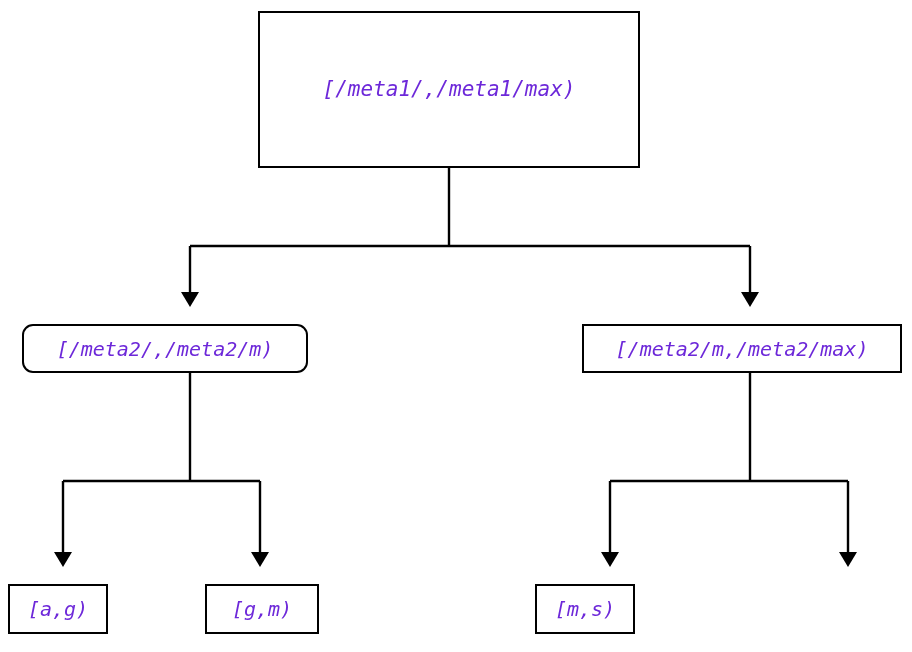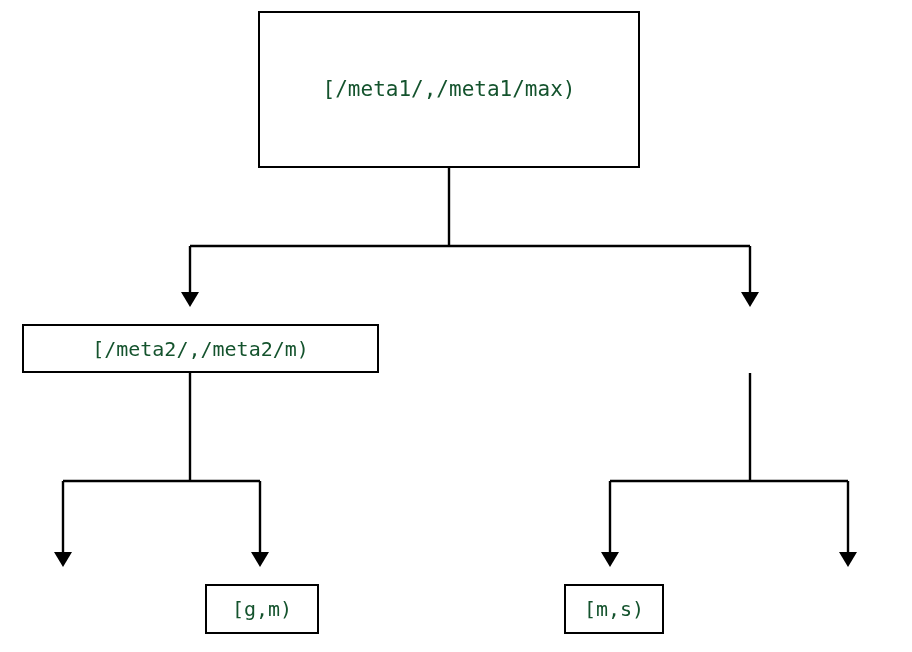--- a/index.html
+++ b/index.html
@@ -24,51 +24,53 @@
     background: #ffffff;
     display: flex;
     align-items: center;
     justify-content: center;
     color: #000000;
     white-space: pre;
   }
   .node-label {
     display: block;
     line-height: 1;
-    color: #14532d;
+    color: #6d28d9;
+    font-style: italic;
   }
   #node-root {
     left: 258px;
     top: 11px;
     width: 382px;
     height: 157px;
   }
   #node-root .node-label { font-size: 21px; }
   #node-mid-left {
     left: 22px;
     top: 324px;
-    width: 357px;
+    width: 286px;
     height: 49px;
+    border-radius: 11px;
   }
   #node-mid-right {
     left: 582px;
     top: 324px;
     width: 320px;
     height: 49px;
   }
   #node-mid-left .node-label,
   #node-mid-right .node-label { font-size: 20px; }
   .leaf-box {
     top: 584px;
     height: 50px;
   }
   .leaf-box .node-label { font-size: 20px; }
   #node-leaf-0 { left: 8px;   width: 100px; }
   #node-leaf-1 { left: 205px; width: 114px; }
-  #node-leaf-2 { left: 564px; width: 100px; justify-content: center; }
+  #node-leaf-2 { left: 535px; width: 100px; justify-content: center; }
   #node-leaf-3 { left: 778px; width: 120px; }
 
   .edge-layer {
     position: absolute;
     left: 0;
     top: 0;
     width: 912px;
     height: 652px;
     pointer-events: none;
   }
@@ -113,21 +115,27 @@
   </svg>
 
   <div class="node-box" id="node-root">
     <span class="node-label">[/meta1/,/meta1/max)</span>
   </div>
 
   <div class="node-box" id="node-mid-left">
     <span class="node-label">[/meta2/,/meta2/m)</span>
   </div>
 
+  <div class="node-box" id="node-mid-right">
+    <span class="node-label">[/meta2/m,/meta2/max)</span>
+  </div>
 
+  <div class="node-box leaf-box" id="node-leaf-0">
+    <span class="node-label">[a,g)</span>
+  </div>
 
   <div class="node-box leaf-box" id="node-leaf-1">
     <span class="node-label">[g,m)</span>
   </div>
 
   <div class="node-box leaf-box" id="node-leaf-2">
     <span class="node-label">[m,s)</span>
   </div>
 
 

